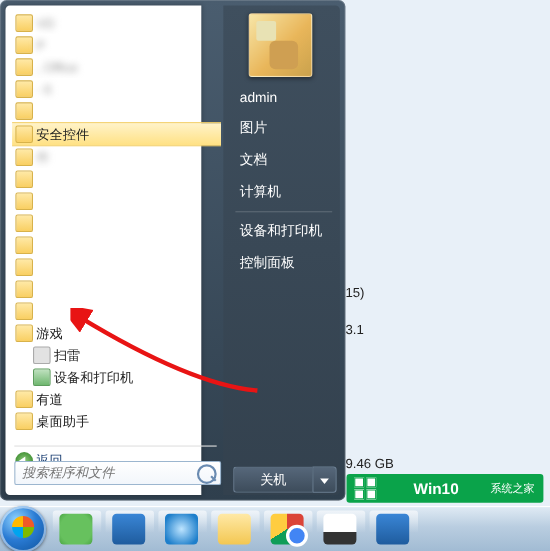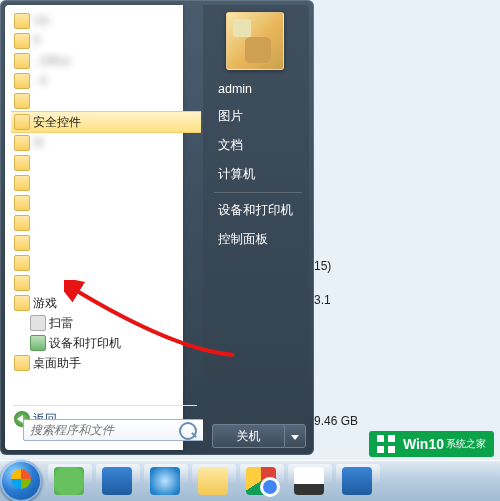--- a/index.html
+++ b/index.html
@@ -44,21 +44,21 @@
   .scan .ico{background:#e2e2e2;border:1px solid #aaa;box-sizing:border-box;}
   .geman .ico{background:linear-gradient(180deg,#bfe1bf 0,#6fb76f 100%);border:1px solid #5d9c5d;box-sizing:border-box;}
   .pixelated{filter:blur(3.5px);color:#999;}
 
   .left-sep{position:absolute;left:8px;top:400px;width:184px;height:1px;background:#e0e0e0;}
   .back-row{position:absolute;left:6px;top:404px;width:190px;}
 
   .search-row{position:absolute;left:8px;bottom:7px;width:188px;height:24px;}
   .search-row input{width:100%;height:22px;border:1px solid #9cb6cf;border-radius:2px;
     background:linear-gradient(180deg,#fff 0,#f2f6fb 100%);padding:0 22px 0 6px;
-    box-sizing:border-box;font-size:12px;font-style:italic;color:#777;margin-left:10px;}
+    box-sizing:border-box;font-size:12px;font-style:italic;color:#777;}
   .search-row .mag{position:absolute;right:4px;top:3px;width:14px;height:14px;border:2px solid #6a8bb1;border-radius:50%;}
   .search-row .mag::after{content:"";position:absolute;left:10px;top:10px;width:6px;height:2px;background:#6a8bb1;transform:rotate(45deg);}
 
   .shutdown{position:absolute;left:212px;bottom:7px;width:94px;height:24px;display:flex;}
   .shutdown .btn{flex:1;background:linear-gradient(180deg,#56677a 0,#3d4c5b 100%);
     border:1px solid #6d8094;border-right:none;border-radius:3px 0 0 3px;color:#fff;
     text-align:center;line-height:22px;font-size:12px;}
   .shutdown .arrow{width:20px;background:linear-gradient(180deg,#56677a 0,#3d4c5b 100%);
     border:1px solid #6d8094;border-radius:0 3px 3px 0;color:#fff;text-align:center;line-height:22px;}
   .shutdown .arrow::after{content:"";display:inline-block;width:0;height:0;
@@ -81,21 +81,21 @@
   .ic-ie{background:radial-gradient(circle at 50% 50%,#bde4ff 0,#1e7fcb 80%);}
   .ic-chrome{background:conic-gradient(#db4437 0 33%,#0f9d58 0 66%,#ffcd40 0);}
   .ic-chrome::after{content:"";position:absolute;left:14px;top:10px;width:14px;height:14px;border-radius:50%;background:#4285f4;border:3px solid #fff;}
   .ic-qq{background:linear-gradient(180deg,#fff 0 60%,#333 0);}
   .ic-folder{background:linear-gradient(180deg,#ffe9a6 0%,#f3c752 100%);}
   .ic-other{background:linear-gradient(180deg,#3a86d6 0,#1f5c9e 100%);}
   .tb-btn .inner{position:absolute;left:6px;top:3px;width:30px;height:28px;border-radius:4px;}
 
   
   .wm{position:absolute;right:6px;bottom:44px;height:26px;display:flex;align-items:center;
-    background:#0aa34a;color:#fff;font-weight:600;font-size:14px;padding:0 8px 0 0;border-radius:3px;}
+    background:#0aa34a;color:#fff;font-weight:600;font-size:14px;padding:0 8px 0 0;border-radius:3px;gap:27px;}
   .wm .sq{display:flex;flex-wrap:wrap;width:22px;height:22px;margin:0 6px;}
   .wm .sq span{width:9px;height:9px;margin:1px;background:#fff;box-shadow:0 0 0 1px #0aa34a inset;}
   .wm small{font-size:10px;font-weight:400;margin-left:2px;}
 </style>
 </head>
 <body>
 
 <div class="bg-row" style="top:259px"><span class="n">15)</span></div>
 <div class="bg-row" style="top:293px"><span class="n">3.1</span></div>
 <div class="bg-row" style="top:414px"><span class="n">9.46 GB</span></div>
@@ -113,20 +113,21 @@
         <div class="li folder"><span class="ico"></span><span class="pixelated"></span></div>
         <div class="li folder"><span class="ico"></span><span class="pixelated"></span></div>
         <div class="li folder"><span class="ico"></span><span class="pixelated"></span></div>
         <div class="li folder"><span class="ico"></span><span class="pixelated"></span></div>
         <div class="li folder"><span class="ico"></span><span class="pixelated"></span></div>
         <div class="li folder"><span class="ico"></span><span class="pixelated"></span></div>
         <div class="li folder"><span class="ico"></span><span class="pixelated"></span></div>
         <div class="li folder"><span class="ico"></span><span>游戏</span></div>
         <div class="li scan ind"><span class="ico"></span><span>扫雷</span></div>
         <div class="li geman ind"><span class="ico"></span><span>设备和打印机</span></div>
+        <div class="li folder"><span class="ico"></span><span>有道</span></div>
         <div class="li folder"><span class="ico"></span><span>桌面助手</span></div>
       </div>
     <div class="left-sep"></div>
     <div class="back-row">
       <div class="li back">
         <span class="ico"></span>
         <span>返回</span>
       </div>
     </div>
     <div class="search-row">

